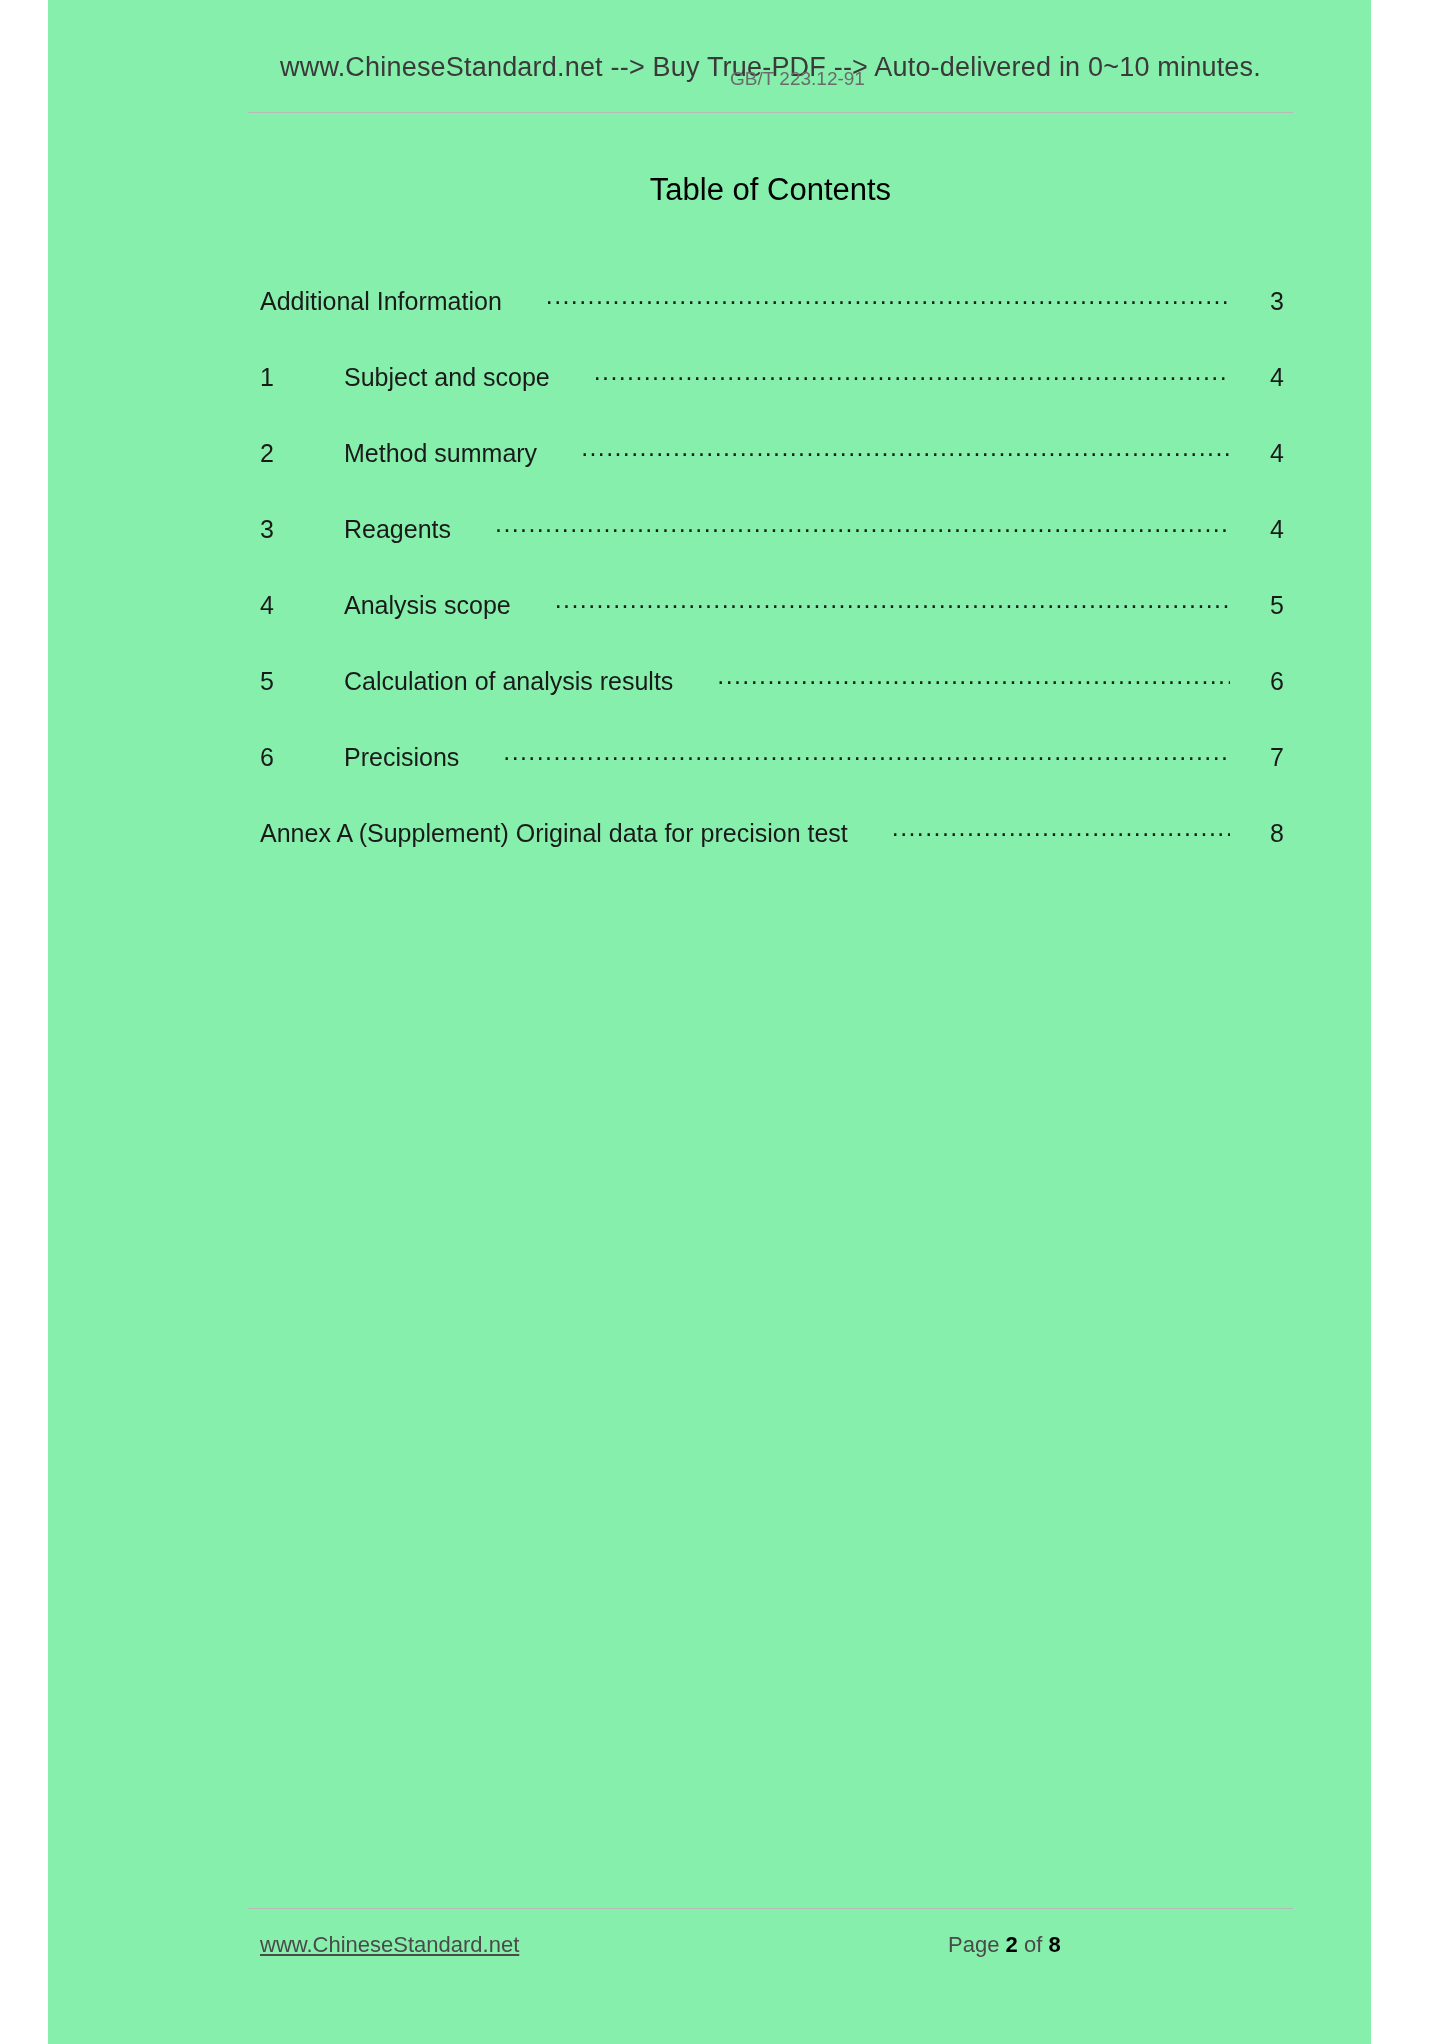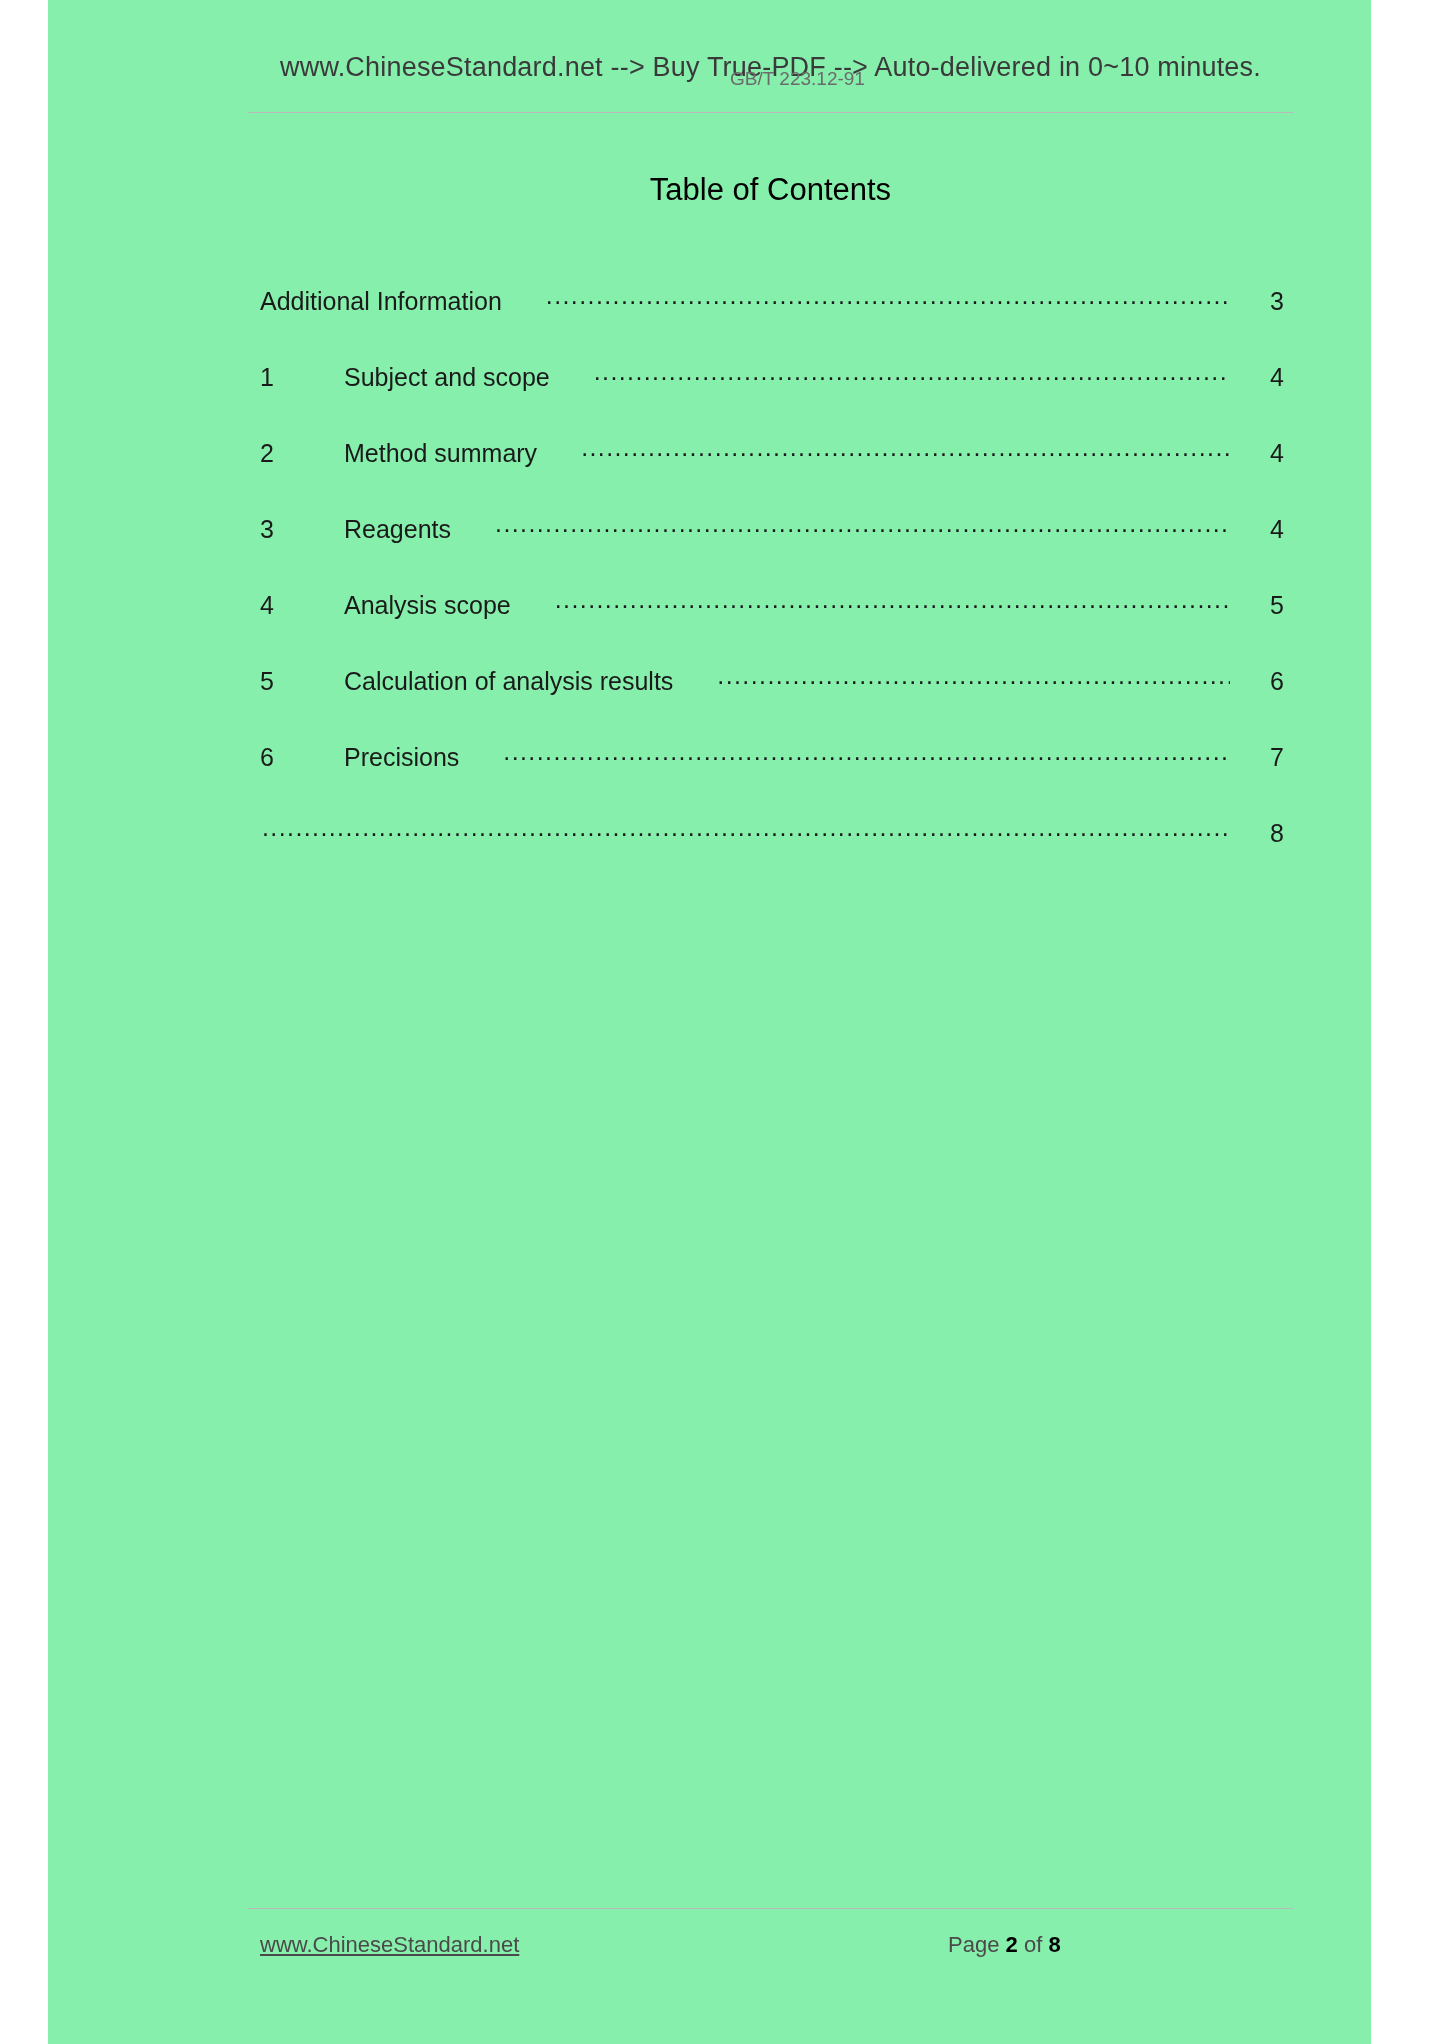--- a/index.html
+++ b/index.html
@@ -203,20 +203,21 @@
 
     <div class="toc-entry">
       <span class="toc-num">6</span>
       <span class="toc-label">Precisions</span>
       <span class="toc-leader"></span>
       <span class="toc-page">7</span>
     </div>
 
     <div class="toc-entry no-num">
 
+      <span class="toc-label">Annex A (Supplement) Original data for precision test</span>
       <span class="toc-leader"></span>
       <span class="toc-page">8</span>
     </div>
 
   </div>
 
   <div class="footer-rule"></div>
 
   <div class="footer-left">www.ChineseStandard.net</div>
 

